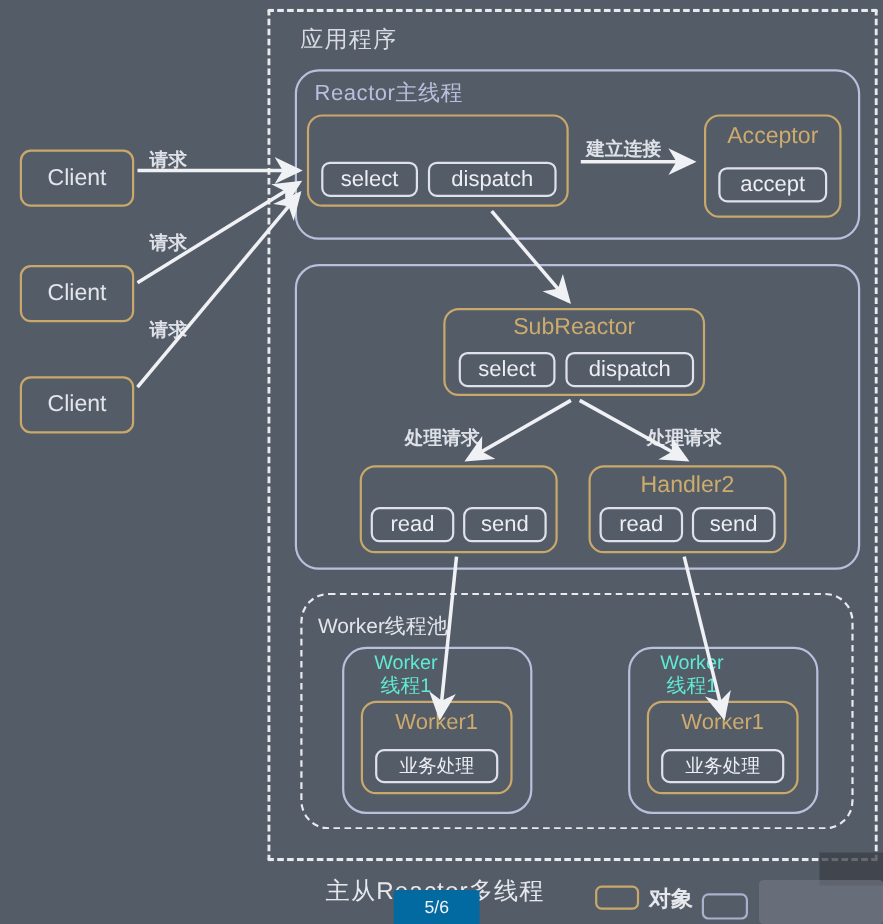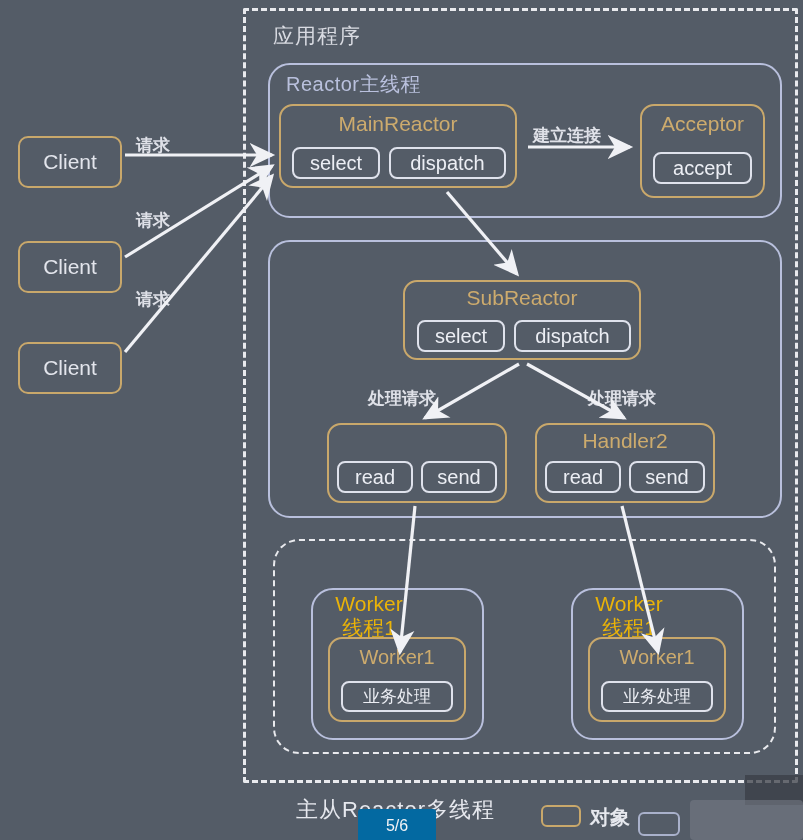--- a/index.html
+++ b/index.html
@@ -93,22 +93,22 @@
   .pool-box {
     border: 2.5px dashed #e9eaee;
     border-radius: 26px;
   }
   .pool-title {
     color: #e3e5ec;
     font-size: 19px;
     white-space: nowrap;
   }
   .worker-thread-label {
-    color: #eab308;
-    font-size: 21px;
+    color: #5eead4;
+    font-size: 18px;
     text-align: center;
     line-height: 1.15;
   }
 
   
   #arrows {
     position: absolute;
     left: 0; top: 0;
     width: 803px; height: 840px;
     pointer-events: none;
@@ -175,21 +175,20 @@
 
 <div id="stage">
 
   <div class="abs app-boundary"></div>
   <div class="abs app-title">应用程序</div>
 
   <div class="abs group-box" style="left:268px; top:63px; width:514px; height:155px;"></div>
   <div class="abs group-title" style="left:286px; top:71px;">Reactor主线程</div>
 
   <div class="abs gold-box" style="left:279px; top:104px; width:238px; height:84px;"></div>
-  <div class="abs gold-title" style="left:279px; top:112px; width:238px;">MainReactor</div>
   <div class="abs pill" style="left:292px; top:147px; width:88px; height:32px;">select</div>
   <div class="abs pill" style="left:389px; top:147px; width:117px; height:32px;">dispatch</div>
 
   <div class="abs gold-box" style="left:640px; top:104px; width:125px; height:94px;"></div>
   <div class="abs pill" style="left:653px; top:152px; width:99px; height:32px;">accept</div>
   <div class="abs gold-title" style="left:640px; top:112px; width:125px;">Acceptor</div>
 
   <div class="abs edge-label" style="left:533px; top:124px;">建立连接</div>
 
   <div class="abs group-box" style="left:268px; top:240px; width:514px; height:278px;"></div>
@@ -205,20 +204,21 @@
   <div class="abs gold-box" style="left:327px; top:423px; width:180px; height:80px;"></div>
   <div class="abs pill" style="left:337px; top:461px; width:76px; height:32px;">read</div>
   <div class="abs pill" style="left:421px; top:461px; width:76px; height:32px;">send</div>
 
   <div class="abs gold-box" style="left:535px; top:423px; width:180px; height:80px;"></div>
   <div class="abs gold-title" style="left:535px; top:429px; width:180px;">Handler2</div>
   <div class="abs pill" style="left:545px; top:461px; width:76px; height:32px;">read</div>
   <div class="abs pill" style="left:629px; top:461px; width:76px; height:32px;">send</div>
 
   <div class="abs pool-box" style="left:273px; top:539px; width:503px; height:215px;"></div>
+  <div class="abs pool-title" style="left:289px; top:556px;">Worker线程池</div>
 
   <div class="abs group-box" style="left:311px; top:588px; width:173px; height:152px;"></div>
   <div class="abs worker-thread-label" style="left:319px; top:592px; width:100px;">
     <span>Worker</span><br>
     <span>线程1</span>
   </div>
   <div class="abs gold-box" style="left:328px; top:637px; width:138px; height:85px;"></div>
   <div class="abs gold-title" style="left:328px; top:646px; width:138px; font-size:20px;">Worker1</div>
   <div class="abs pill" style="left:341px; top:681px; width:112px; height:31px; font-size:17px;">业务处理</div>
 

